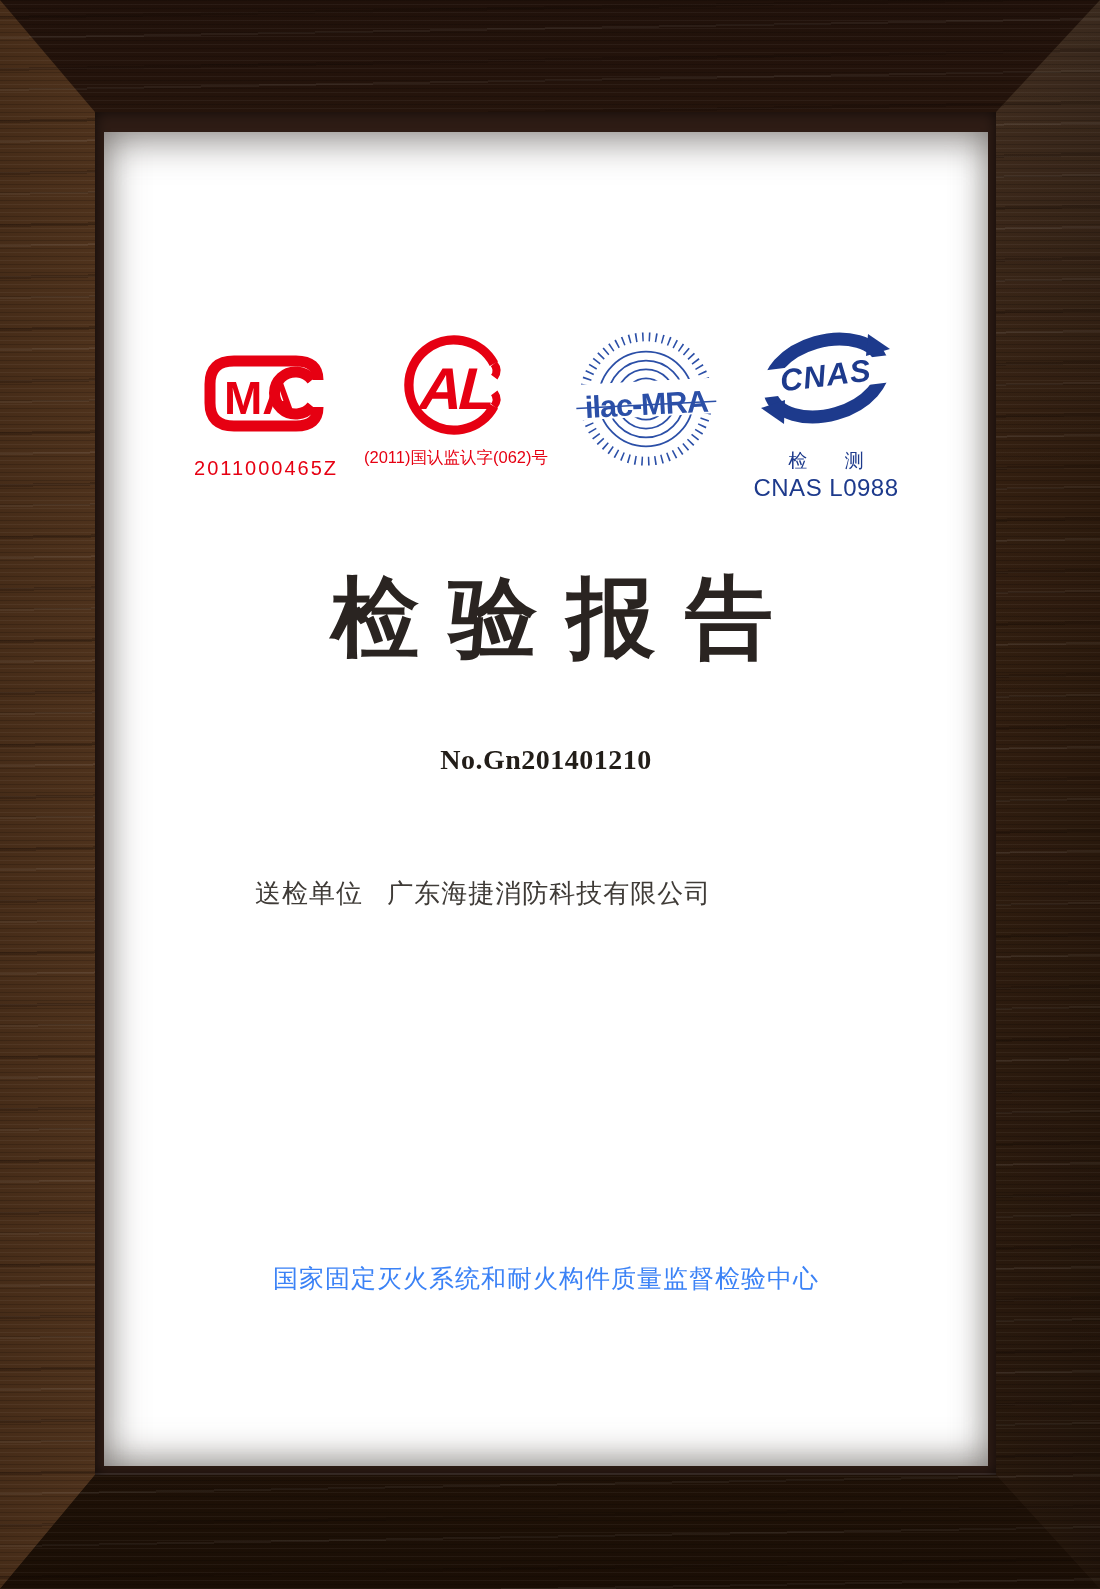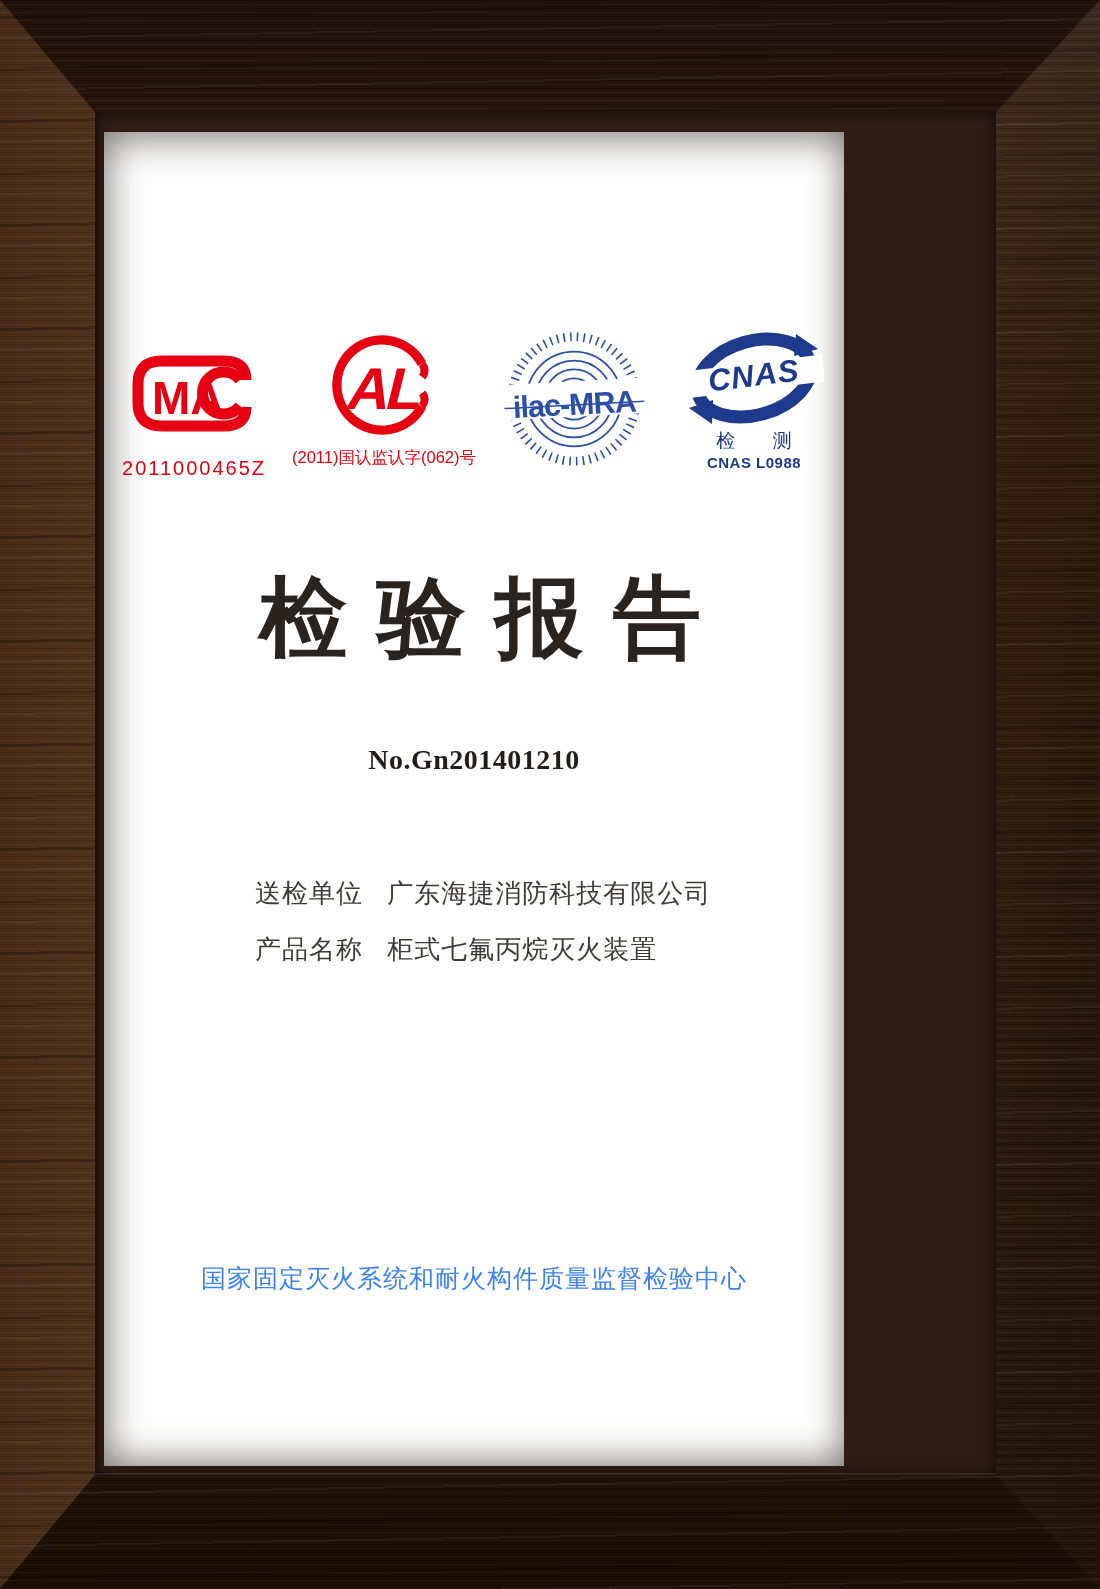--- a/index.html
+++ b/index.html
@@ -50,21 +50,21 @@
 
   
   .lip{
     position:absolute;left:95px;top:112px;right:104px;bottom:114px;
     background:#2e1c15;
     box-shadow:inset 0 0 14px rgba(0,0,0,0.65), inset 0 -2px 0 rgba(200,190,185,0.18);
   }
 
   
   .paper{
-    position:absolute;left:104px;top:132px;width:740px;height:1334px;
+    position:absolute;left:104px;top:132px;width:884px;height:1334px;
     background:#ffffff;
     box-shadow:
       inset 0 28px 34px -16px rgba(105,100,96,0.60),
       inset 26px 0 32px -16px rgba(105,100,96,0.50),
       inset -24px 0 30px -16px rgba(105,100,96,0.45),
       inset 0 -26px 32px -16px rgba(100,95,90,0.55);
   }
 
   
   .logos-row{
@@ -74,22 +74,22 @@
   .logo-block{display:flex;flex-direction:column;align-items:center;}
   .logo-cma{width:150px;margin-top:26px;}
   .logo-cnal{width:170px;margin-top:8px;}
   .logo-ilac{width:150px;margin-top:0;}
   .logo-cnas{width:150px;margin-top:6px;}
   .logo-caption{white-space:nowrap;line-height:1.15;text-align:center;}
   .cap-red{color:#e60012;}
   .cap-blue{color:#1d3a8c;}
   .cap-cma{font-size:20px;letter-spacing:2px;margin-top:21px;font-weight:500;}
   .cap-cnal{font-size:16.5px;margin-top:10px;text-align:center;}
-  .cap-cnas-cn{font-size:19px;letter-spacing:16px;padding-left:16px;margin-top:0;}
-  .cap-cnas-code{font-size:15px;font-weight:bold;margin-top:2px;letter-spacing:0.5px;}
+  .cap-cnas-cn{font-size:19px;letter-spacing:16px;padding-left:16px;margin-top:20px;}
+  .cap-cnas-code{font-size:24px;font-weight:normal;margin-top:2px;letter-spacing:0.5px;}
 
   
   .title{
     position:absolute;top:442px;left:12px;right:0;margin:0;
     text-align:center;color:#2a2421;
     font-size:88px;line-height:1;font-weight:900;
     letter-spacing:30px;padding-left:30px;
   }
   .report-no{
     position:absolute;top:612px;left:0;right:0;
@@ -177,22 +177,18 @@
 
     <h1 class="title">检验报告</h1>
 
     <div class="report-no">No.Gn201401210</div>
 
     <div class="fields">
       <div class="field-row">
         <span class="f-label">送检单位</span>
         <span class="f-value">广东海捷消防科技有限公司</span>
       </div>
-      <div class="field-row">
-        <span class="f-label">产品名称</span>
-        <span class="f-value">柜式七氟丙烷灭火装置</span>
-      </div>
     </div>
 
     <div class="issuer">国家固定灭火系统和耐火构件质量监督检验中心</div>
 
   </div>
 </div>
 
 </body></html>

